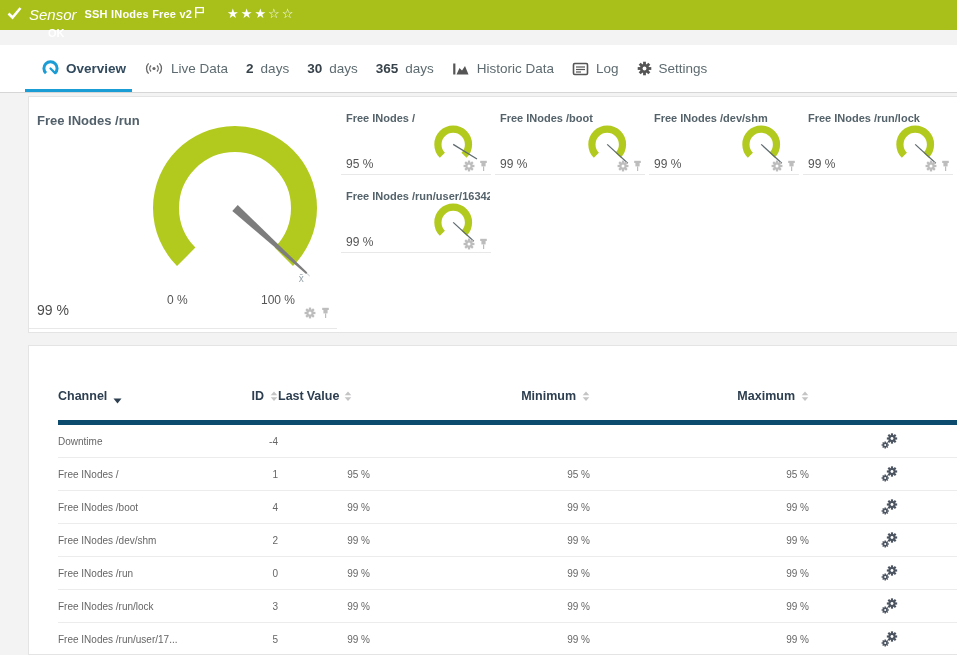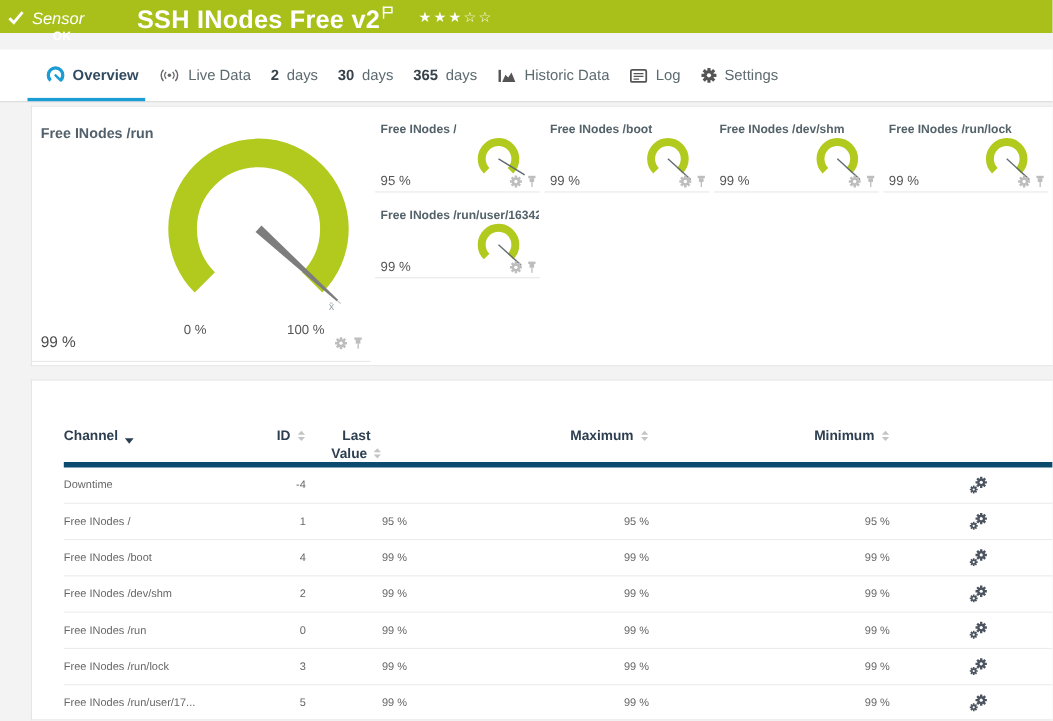--- a/index.html
+++ b/index.html
@@ -5,21 +5,21 @@
   * { margin:0; padding:0; box-sizing:border-box; }
   html,body { width:957px; height:655px; overflow:hidden; background:#f3f3f3;
     font-family:"Liberation Sans", sans-serif; }
   #app { position:relative; width:957px; height:655px; }
 
   
   .gbar { position:absolute; top:0; left:0; right:0; height:30px; color:#fff; }
   .gline { position:absolute; left:7px; top:4px; display:flex; align-items:center; }
   .check { margin-right:7px; margin-top:2px; }
   .cat   { font-style:italic; font-size:15px; margin-right:8px; }
-  .title { font-size:23px; font-weight:700; letter-spacing:.2px;margin-left:40px; }
+  .title { font-size:11px; font-weight:700; letter-spacing:.2px; }
   .flag  { align-self:flex-start; margin-left:2px; margin-top:1px; }
   .stars { margin-left:22px; font-size:13px; letter-spacing:2px;
            font-family:"DejaVu Sans", sans-serif; margin-top:-2px; }
   .okTxt { position:absolute; left:48px; top:27px; font-size:11px; font-weight:700; }
 
   
   .tabbar { position:absolute; top:45px; left:0; right:0; height:48px; background:#fff;
     border-bottom:1px solid #d6d6d6; display:flex; align-items:center;
     padding-left:42px; gap:18px; list-style:none; }
   .tab { position:relative; display:flex; align-items:center; gap:7px; height:100%;
@@ -54,21 +54,21 @@
   .gicons { position:absolute; right:2px; top:61px; display:flex; gap:3px; align-items:center; }
 
   
   .tpanel { position:absolute; left:28px; top:345px; right:0; bottom:0; background:#fff;
     border:1px solid #e4e4e4; border-right:none; padding-left:29px; overflow:hidden; }
   .thead, .trow { display:grid; grid-template-columns:160px 60px 92px 220px 219px 1fr; }
   .thead { padding-top:44px; height:79px; border-bottom:5px solid #0c4a6e;
     color:#2c3e50; font-size:12.5px; font-weight:700; }
   .hcell { display:flex; align-items:flex-start; gap:6px; line-height:13px; cursor:pointer; }
   .h-id,.h-min,.h-max { justify-content:flex-end; }
-  .h-last { flex-direction:column; align-items:center; gap:3px; }
+  .h-last { flex-direction:row; align-items:flex-start; gap:3px; }
   .h-last .l2 { display:flex; gap:5px; }
   .sorticon { margin-top:1px; }
   .descicon { margin-top:4px; }
   .trow { height:33px; align-items:center; border-bottom:1px solid #ececec;
     font-size:10px; color:#666; }
   .c-num { text-align:right; }
   .c-gear { display:flex; justify-content:center; padding-left:14px; cursor:pointer; }
   .c-channel { cursor:pointer; white-space:nowrap; }
 </style>
 </head>
@@ -378,29 +378,29 @@
       <div class="hcell h-last">
         <span>Last</span>
         <span class="l2">
             <span>Value</span>
           <span class="sorticon"><svg width="8" height="11" viewBox="0 0 8 11">
                 <polygon points="4,0.5 7.3,4.2 0.7,4.2" fill="#c4c4c4"></polygon>
                 <polygon points="0.7,6.2 7.3,6.2 4,9.9" fill="#c4c4c4"></polygon>
               </svg></span>
           </span>
       </div>
-      <div class="hcell h-max">
-        <span>Maximum</span>
+      <div class="hcell h-min">
+        <span>Minimum</span>
         <span class="sorticon"><svg width="8" height="11" viewBox="0 0 8 11">
               <polygon points="4,0.5 7.3,4.2 0.7,4.2" fill="#c4c4c4"></polygon>
               <polygon points="0.7,6.2 7.3,6.2 4,9.9" fill="#c4c4c4"></polygon>
             </svg></span>
       </div>
-      <div class="hcell h-min">
-        <span>Minimum</span>
+      <div class="hcell h-max">
+        <span>Maximum</span>
         <span class="sorticon"><svg width="8" height="11" viewBox="0 0 8 11">
               <polygon points="4,0.5 7.3,4.2 0.7,4.2" fill="#c4c4c4"></polygon>
               <polygon points="0.7,6.2 7.3,6.2 4,9.9" fill="#c4c4c4"></polygon>
             </svg></span>
       </div>
       <div></div>
     </div>
     <div id="tbody">
   <div class="trow">
     <div class="c-channel">Downtime</div>

